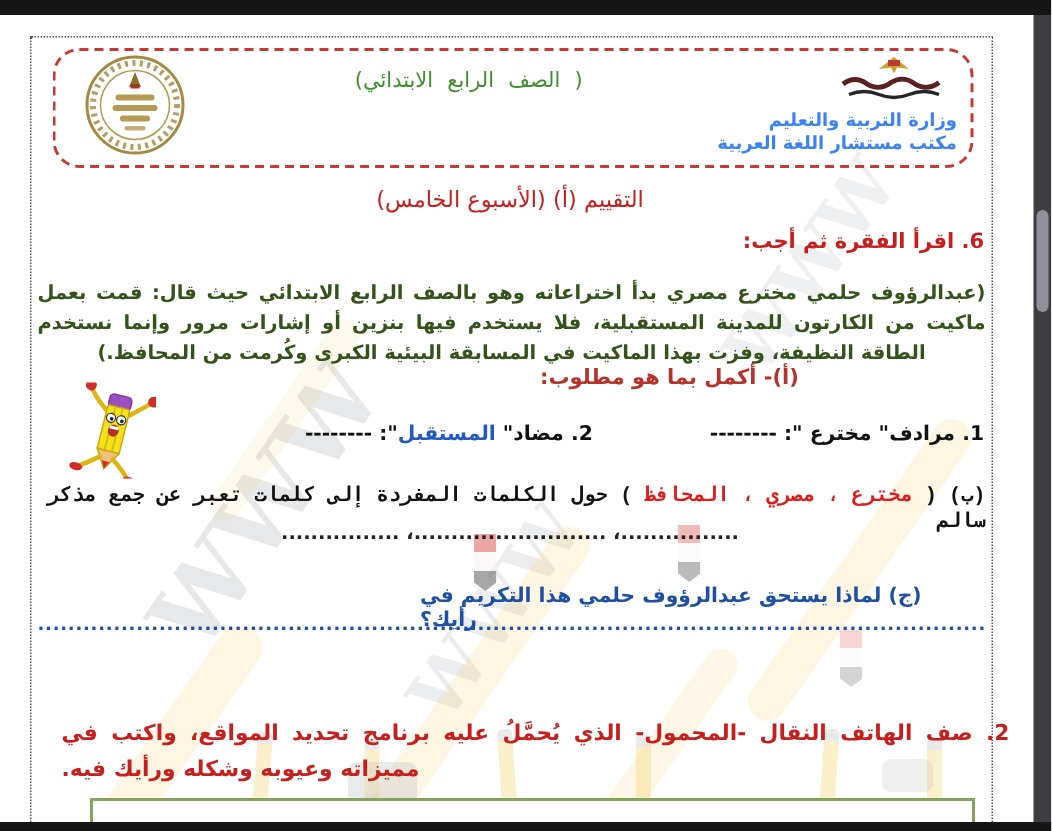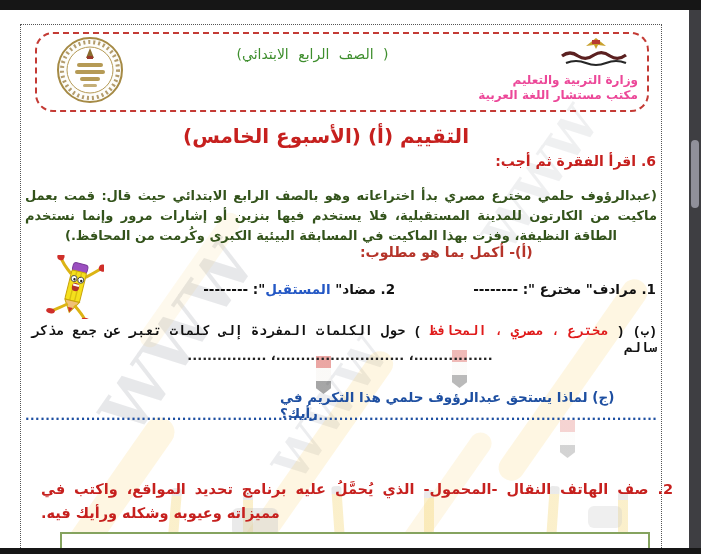--- a/index.html
+++ b/index.html
@@ -40,24 +40,24 @@
   .p6{left:618px;top:492px;}
   .wm-blob{position:absolute;background:#c9c9c9;border-radius:6px;}
   .bl1{left:232px;top:508px;width:46px;height:28px;opacity:.38;}
   .bl2{left:588px;top:506px;width:34px;height:22px;opacity:.30;}
   
   .seal{position:absolute;left:56px;top:36px;}
   .class-label{position:absolute;left:220px;top:46px;width:185px;text-align:center;direction:rtl;
     color:var(--green_label,#3e8e2d);font-weight:normal;font-size:14px;word-spacing:5px;}
   .gov-logo{position:absolute;left:548px;top:36px;width:96px;height:38px;}
   .ministry{position:absolute;left:448px;top:73px;width:190px;direction:rtl;text-align:right;
-    font-weight:bold;font-size:12px;line-height:15px;color:#ec4899;}
+    font-weight:bold;font-size:12px;line-height:15px;color:#3b82f6;}
   
-  .doc-title{position:absolute;left:6px;top:124px;width:640px;text-align:center;direction:rtl;
-    color:var(--red,#c6201e);font-weight:bold;font-size:20px;}
+  .doc-title{position:absolute;left:20px;top:124px;width:640px;text-align:center;direction:rtl;
+    color:var(--red,#c6201e);font-weight:normal;font-size:15px;}
   .q1-heading{position:absolute;left:300px;top:153px;width:356px;text-align:right;direction:rtl;
     color:var(--red,#c6201e);font-weight:bold;font-size:14px;}
   .reading-paragraph{position:absolute;left:25px;top:186px;width:632px;direction:rtl;margin:0;
     text-align:justify;text-align-last:center;color:var(--green_text,#33531b);
     font-weight:bold;font-size:13px;line-height:20px;}
   .part-a-heading{position:absolute;left:360px;top:244px;width:296px;text-align:left;direction:rtl;
     color:var(--heading_a_red,#b5342a);font-weight:bold;font-size:14px;}
   .part-a-items{position:absolute;left:110px;top:281px;width:546px;direction:rtl;display:flex;
     gap:78px;font-weight:bold;font-size:13.5px;color:#111;}
   .blue-word{color:var(--blue_word,#2458c5);text-align:right;}

